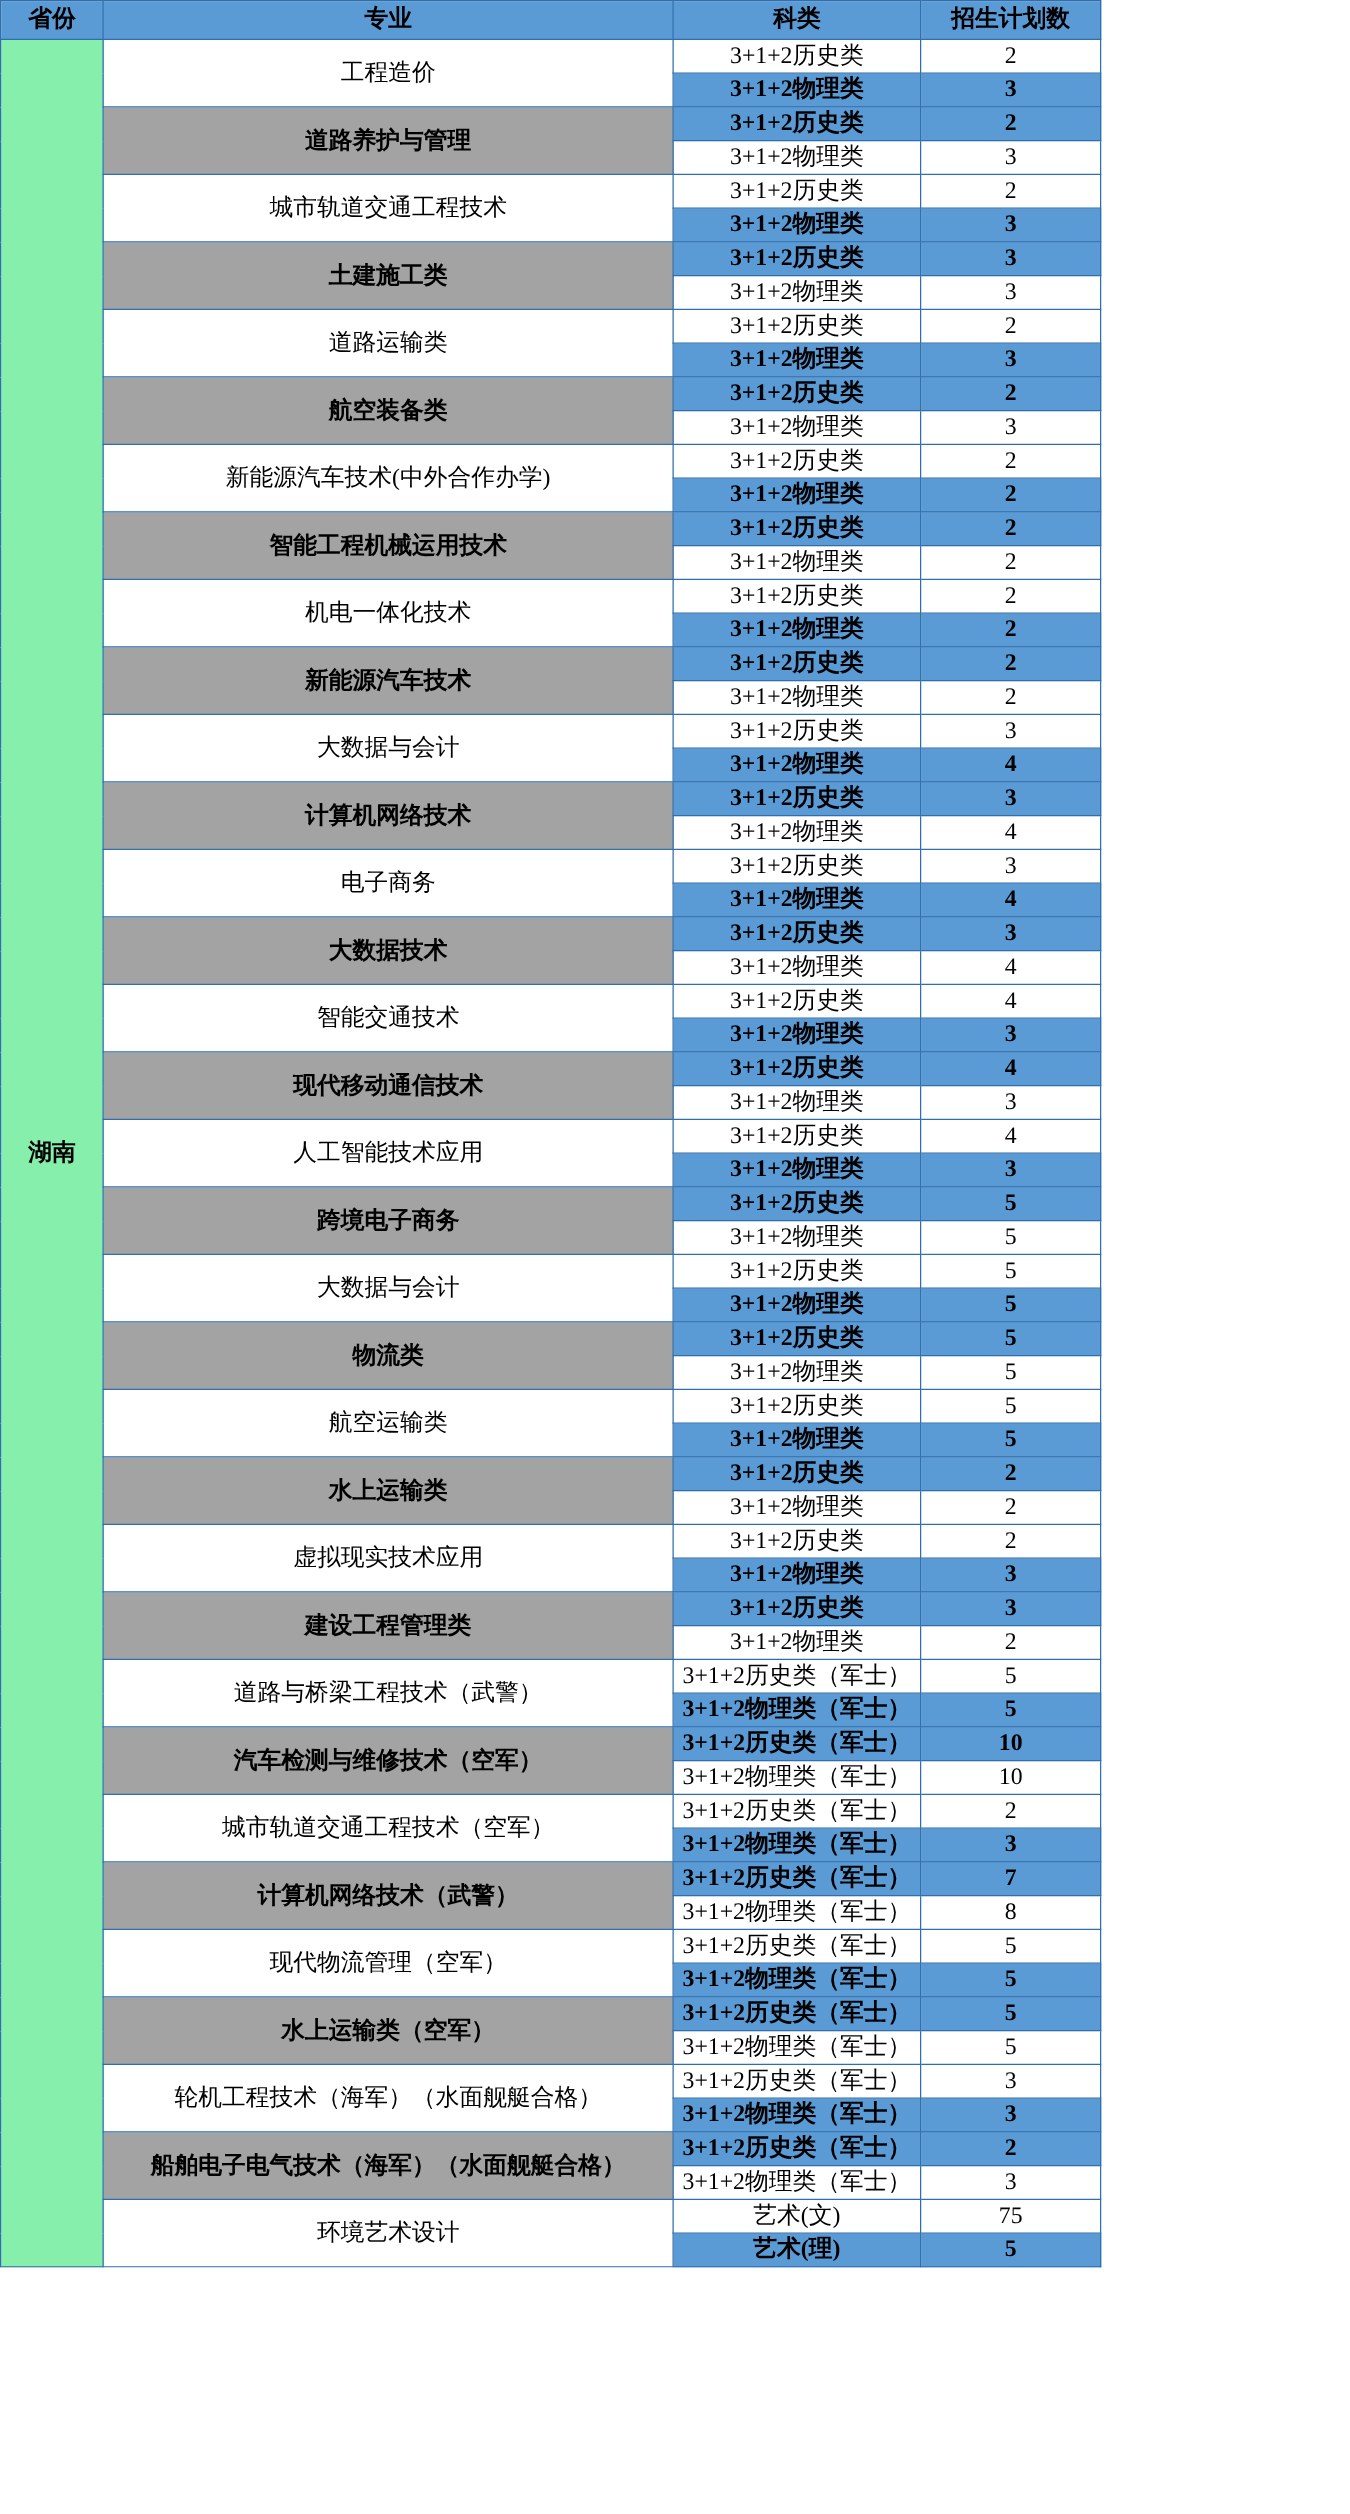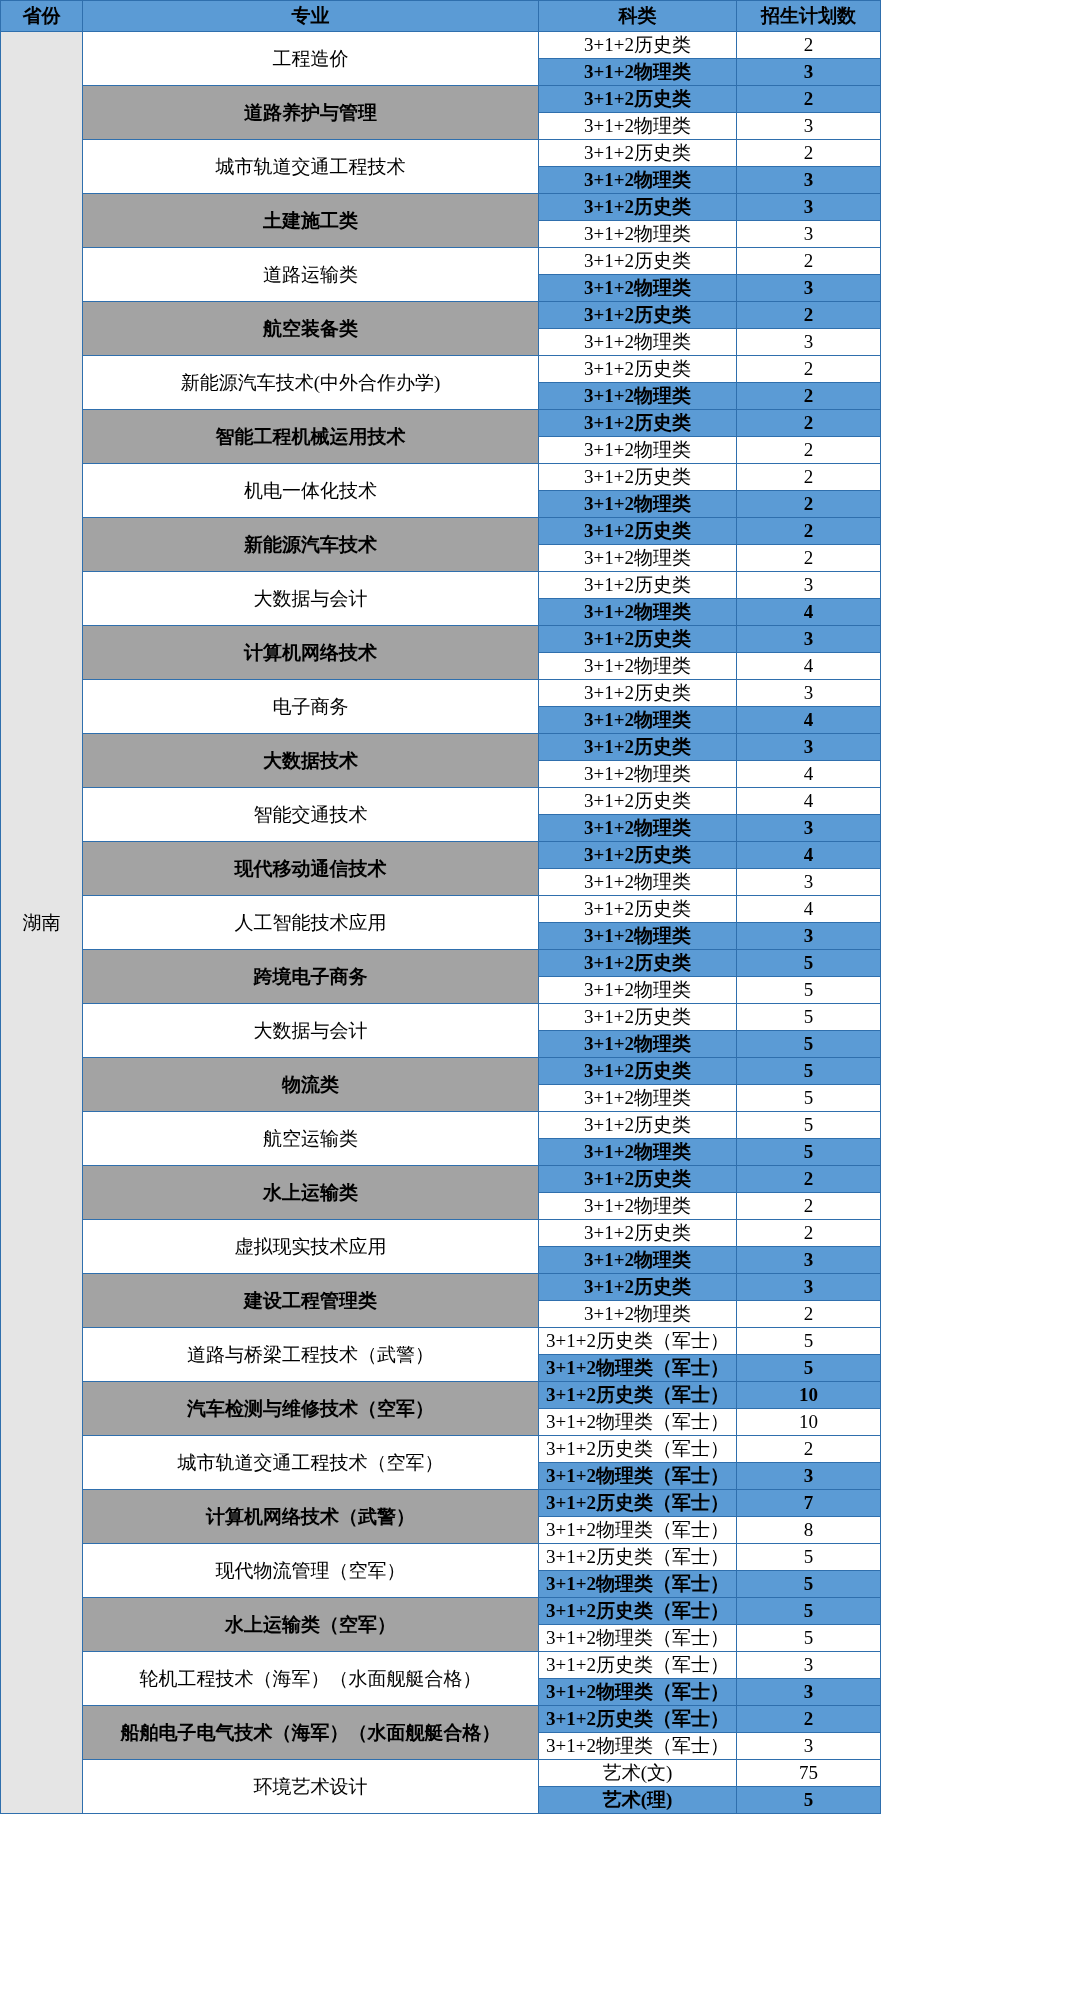--- a/index.html
+++ b/index.html
@@ -32,22 +32,22 @@
   col.c-cat { width: 198px; }
   col.c-count { width: 144px; }
 
   thead th {
     background: #5b9bd5;
     font-weight: bold;
     height: 30px;
     font-size: 20px;
   }
   td.province {
-    background: #e5e5e5;
-    font-weight: normal;
+    background: #86efac;
+    font-weight: bold;
     font-size: 20px;
   }
   td.major {
     font-size: 20px;
     height: 52px;
   }
   td.major.alt {
     background: #a3a3a3;
     font-weight: bold;
   }

